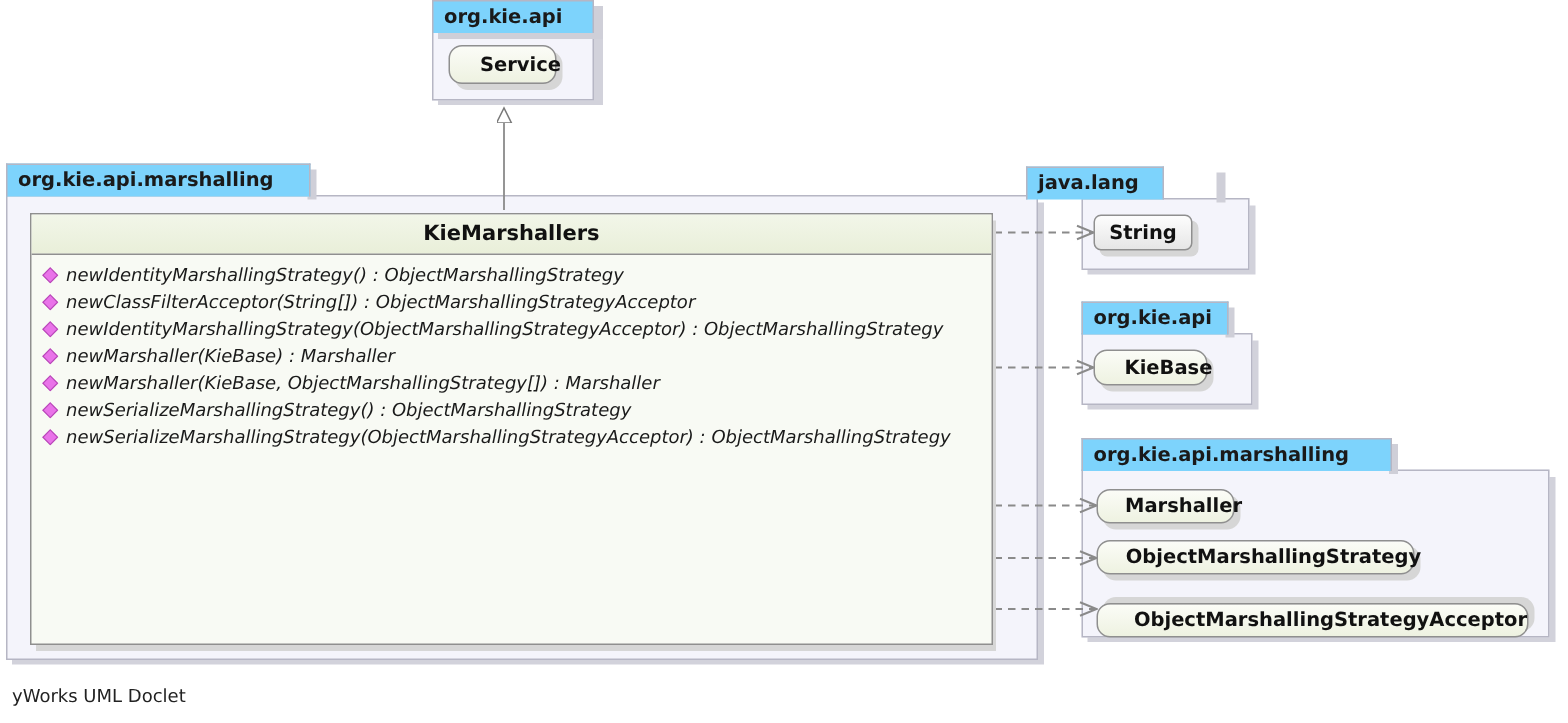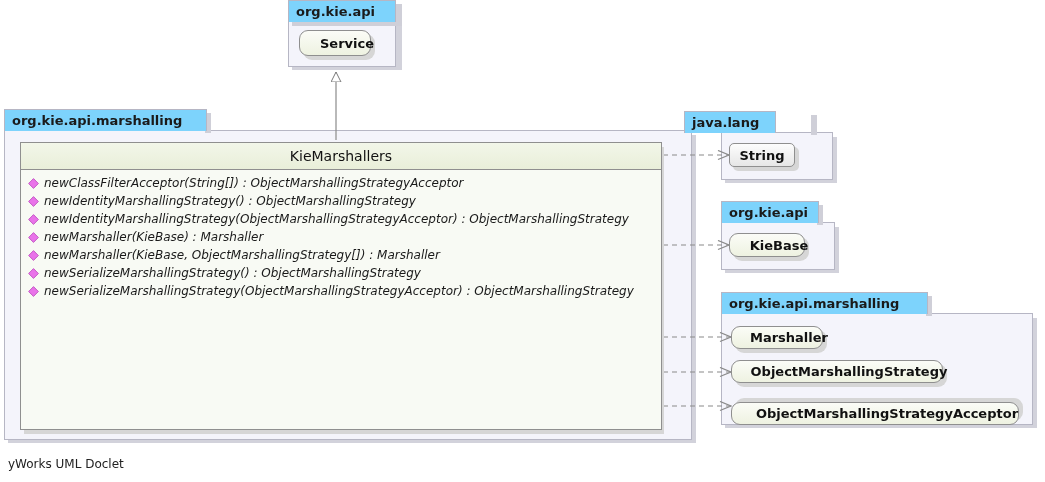--- a/index.html
+++ b/index.html
@@ -104,21 +104,21 @@
     z-index: 5;
   }
   .class-header {
     height: 26px;
     background: linear-gradient(to bottom, #f2f6e9 0%, #e9efd9 100%);
     border-bottom: 1px solid #8f8f8f;
     display: flex;
     align-items: center;
     justify-content: center;
     font-size: 14px;
-    font-weight: normal;
+    font-weight: bold;
     color: #111111;
   }
   .class-members {
     padding: 4px 0 0 0;
   }
   .member {
     height: 18px;
     display: flex;
     align-items: center;
     padding-left: 7px;
@@ -218,28 +218,28 @@
 <div class="classnode" style="left:20px; top:142px; width:642px; height:288px;">
   <div class="class-header">
     <span>KieMarshallers</span>
   </div>
   <div class="class-members">
 
     <div class="member">
       <svg class="member-icon" viewBox="0 0 11 11">
         <path d="M5.5,0.6 L10.4,5.5 L5.5,10.4 L0.6,5.5 Z" fill="#e973e9" stroke="#b945b9" stroke-width="0.8"></path>
       </svg>
+      <span>newIdentityMarshallingStrategy() : ObjectMarshallingStrategy</span>
+    </div>
+
+    <div class="member">
+      <svg class="member-icon" viewBox="0 0 11 11">
+        <path d="M5.5,0.6 L10.4,5.5 L5.5,10.4 L0.6,5.5 Z" fill="#e973e9" stroke="#b945b9" stroke-width="0.8"></path>
+      </svg>
       <span>newClassFilterAcceptor(String[]) : ObjectMarshallingStrategyAcceptor</span>
-    </div>
-
-    <div class="member">
-      <svg class="member-icon" viewBox="0 0 11 11">
-        <path d="M5.5,0.6 L10.4,5.5 L5.5,10.4 L0.6,5.5 Z" fill="#e973e9" stroke="#b945b9" stroke-width="0.8"></path>
-      </svg>
-      <span>newIdentityMarshallingStrategy() : ObjectMarshallingStrategy</span>
     </div>
 
     <div class="member">
       <svg class="member-icon" viewBox="0 0 11 11">
         <path d="M5.5,0.6 L10.4,5.5 L5.5,10.4 L0.6,5.5 Z" fill="#e973e9" stroke="#b945b9" stroke-width="0.8"></path>
       </svg>
       <span>newIdentityMarshallingStrategy(ObjectMarshallingStrategyAcceptor) : ObjectMarshallingStrategy</span>
     </div>
 
     <div class="member">

